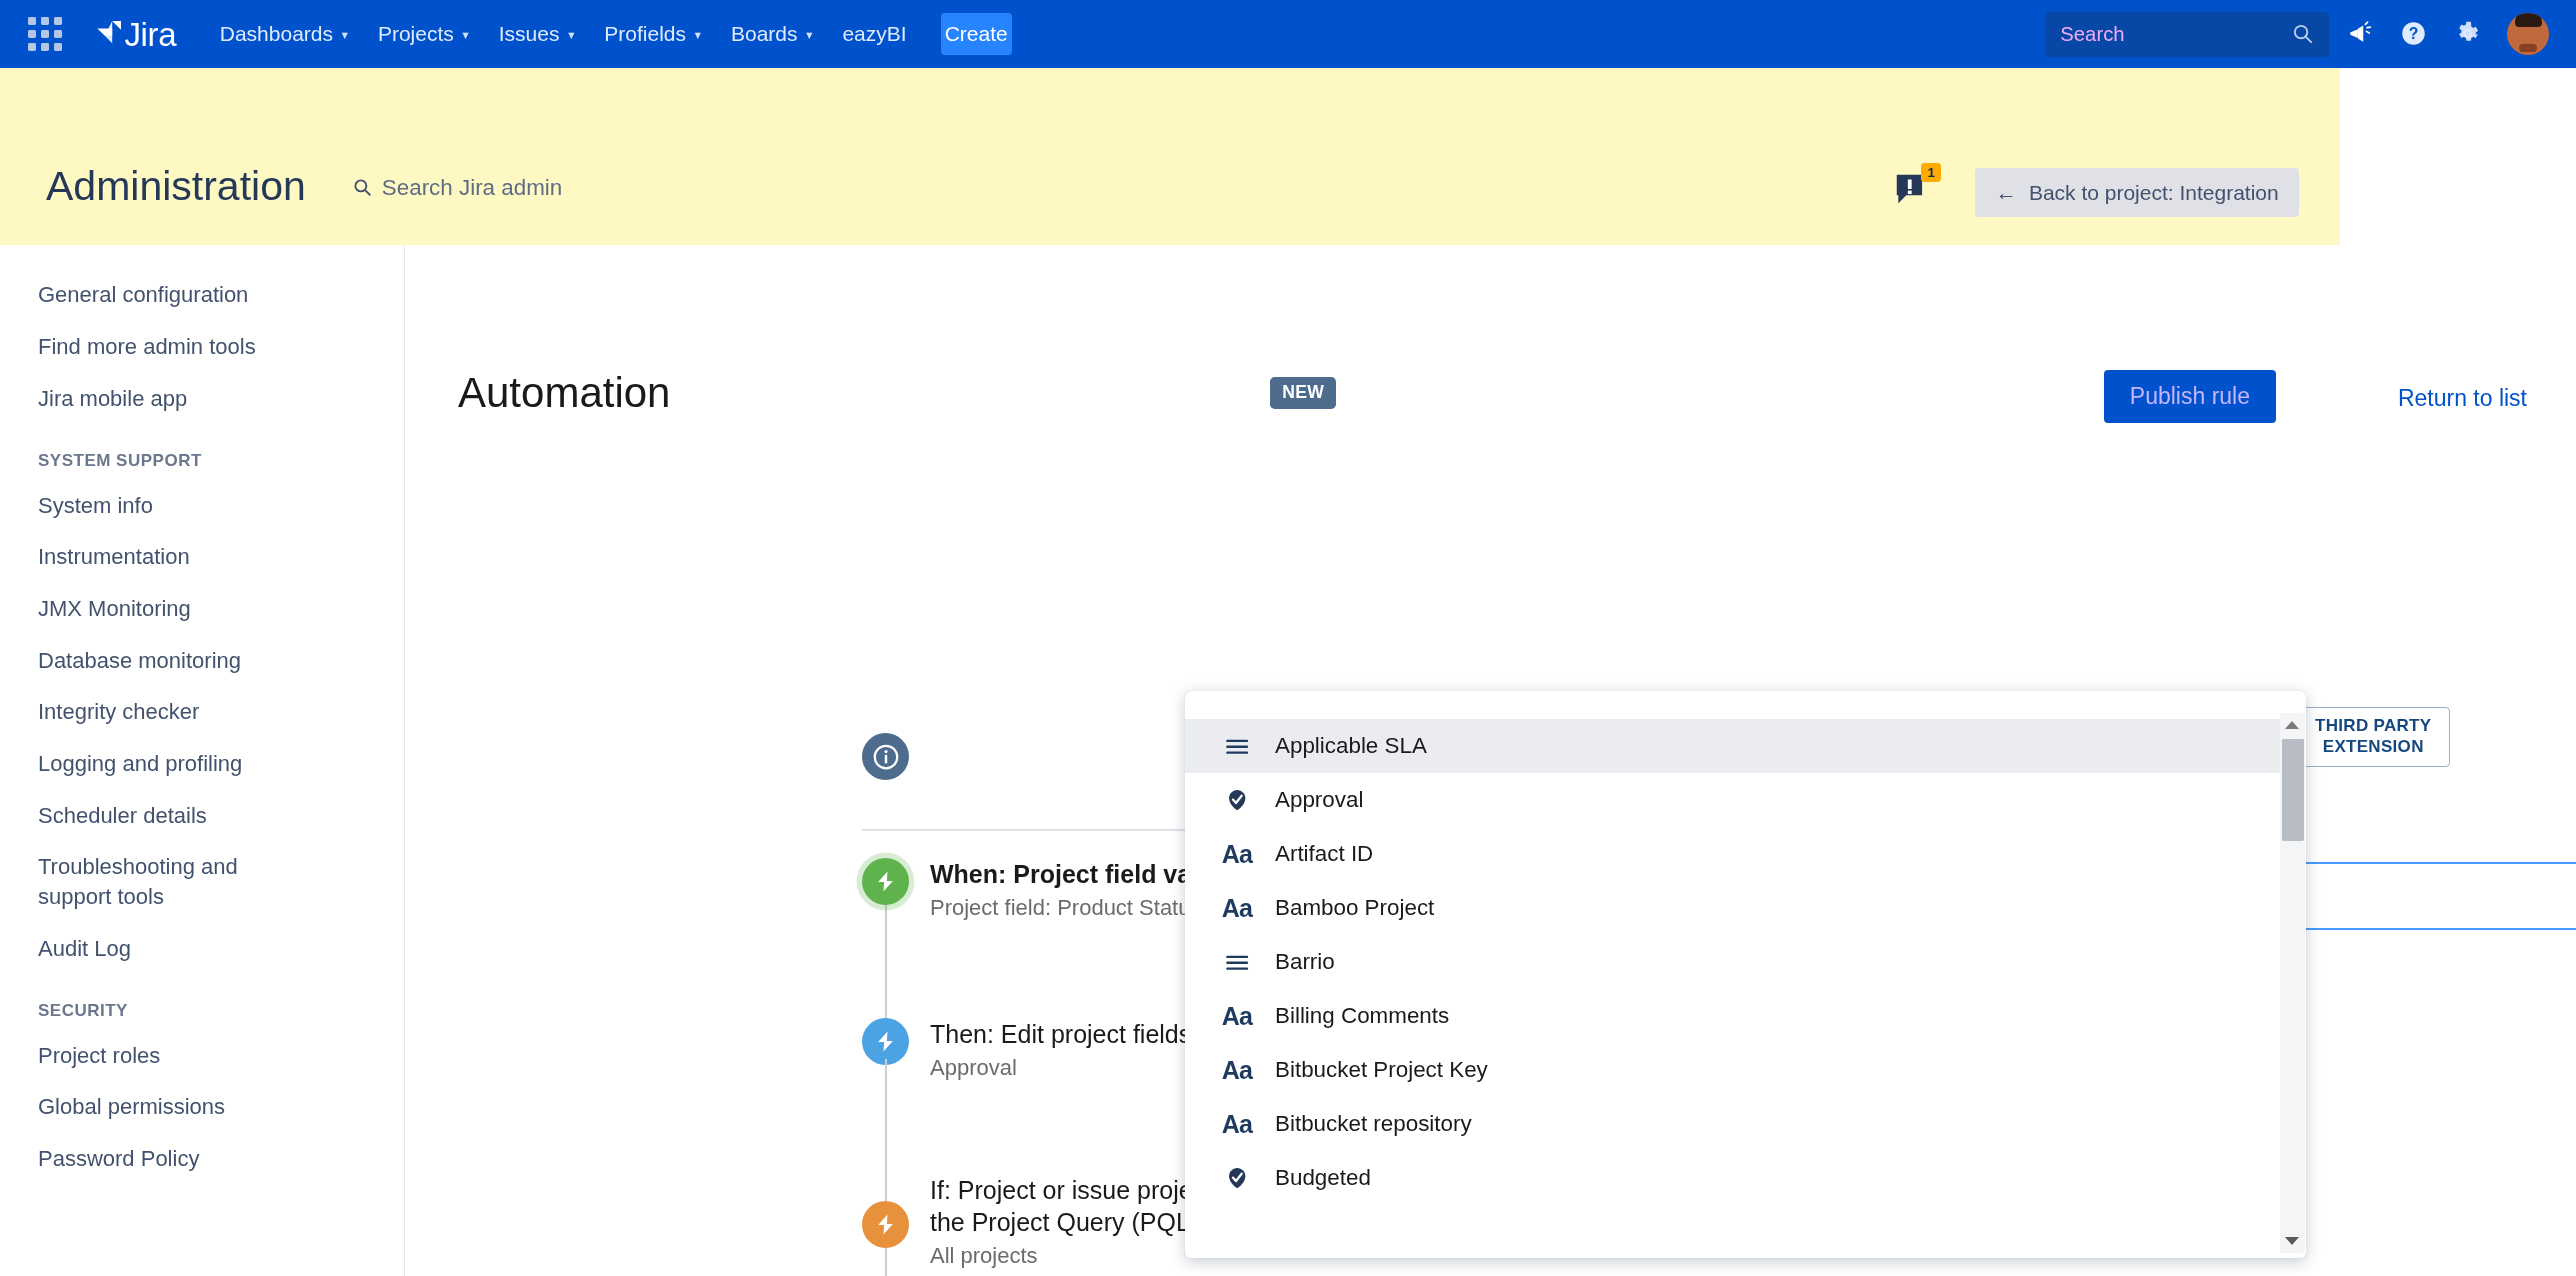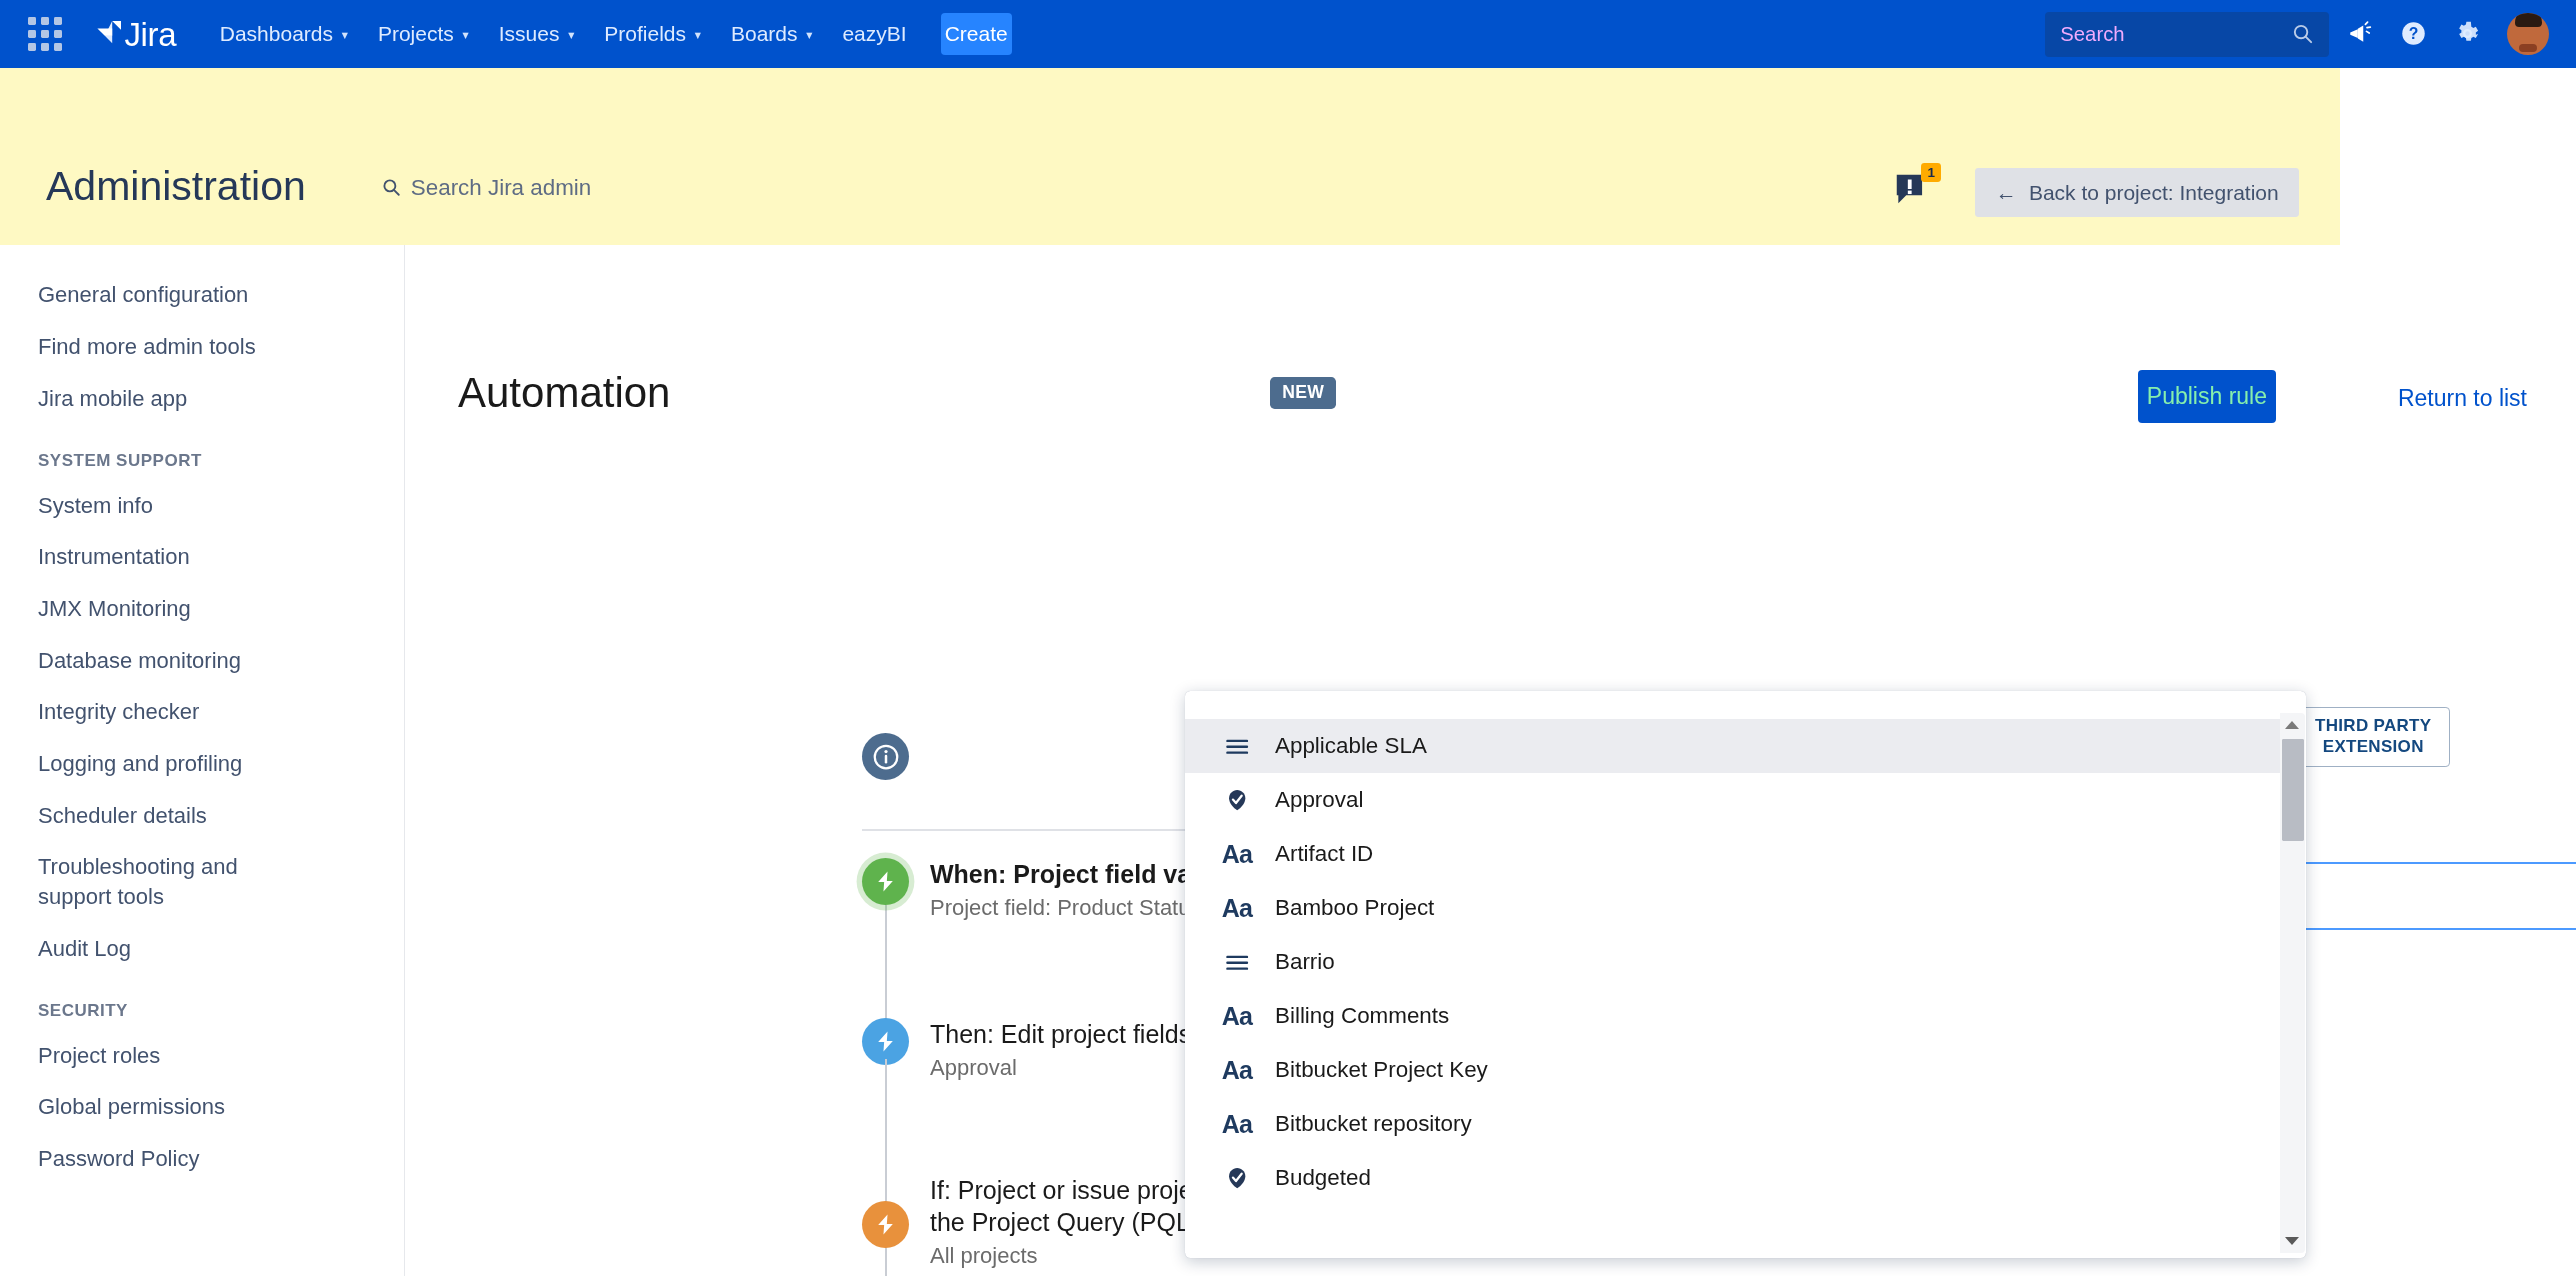--- a/index.html
+++ b/index.html
@@ -72,21 +72,21 @@
   
   .admin-header {
     position: absolute; top: 68px; left: 0; width: 2340px; height: 177px;
     background: #fef9c3;
   }
   .admin-title {
     position: absolute; left: 46px; top: 98px;
     font-size: 41px; color: #253858; font-weight: 500; line-height: 1;
   }
   .admin-search {
-    position: absolute; left: 381px; top: 107px;
+    position: absolute; left: 352px; top: 107px;
     display: flex; align-items: center; gap: 9.5px; cursor: pointer;
   }
   .admin-search .lbl { font-size: 22.4px; color: #5E6C84; }
 
   .notif-wrap { position: absolute; right: 410px; top: 102px; cursor: pointer; }
   .notif-badge {
     position: absolute; top: -6.8px; right: -11px;
     background: #FFAB00; color: #172B4D; font-size: 13.5px; font-weight: 700;
     border-radius: 3.4px; padding: 1.4px 6.1px; line-height: 1.2;
   }
@@ -132,22 +132,22 @@
     position: absolute; left: 52px; top: 127px;
     font-size: 42px; color: #1A1A1A; font-weight: 400; line-height: 1;
   }
   .new-badge {
     position: absolute; left: 864px; top: 132px;
     background: #4D6C8E; color: #fff; font-size: 17.6px; font-weight: 700;
     padding: 5.4px 12.2px; border-radius: 4.7px; letter-spacing: 0.3px;
   }
   .publish-btn {
     position: absolute; right: 300px; top: 125px;
-    background: #0052CC; color: #86efac; font-size: 23px;
-    padding: 0 9px; height: 53px; border-radius: 4.1px;
+    background: #0052CC; color: #c4b5fd; font-size: 23px;
+    padding: 0 26px; height: 53px; border-radius: 4.1px;
     display: flex; align-items: center; cursor: pointer;
   }
   .return-link {
     position: absolute; right: 49px; top: 140px;
     color: #0052CC; font-size: 23px; cursor: pointer;
   }
 
   
   .steps { position: absolute; left: 456px; top: 488px; width: 542px; }
   .step { position: relative; padding-left: 68px; min-height: 68px; }

